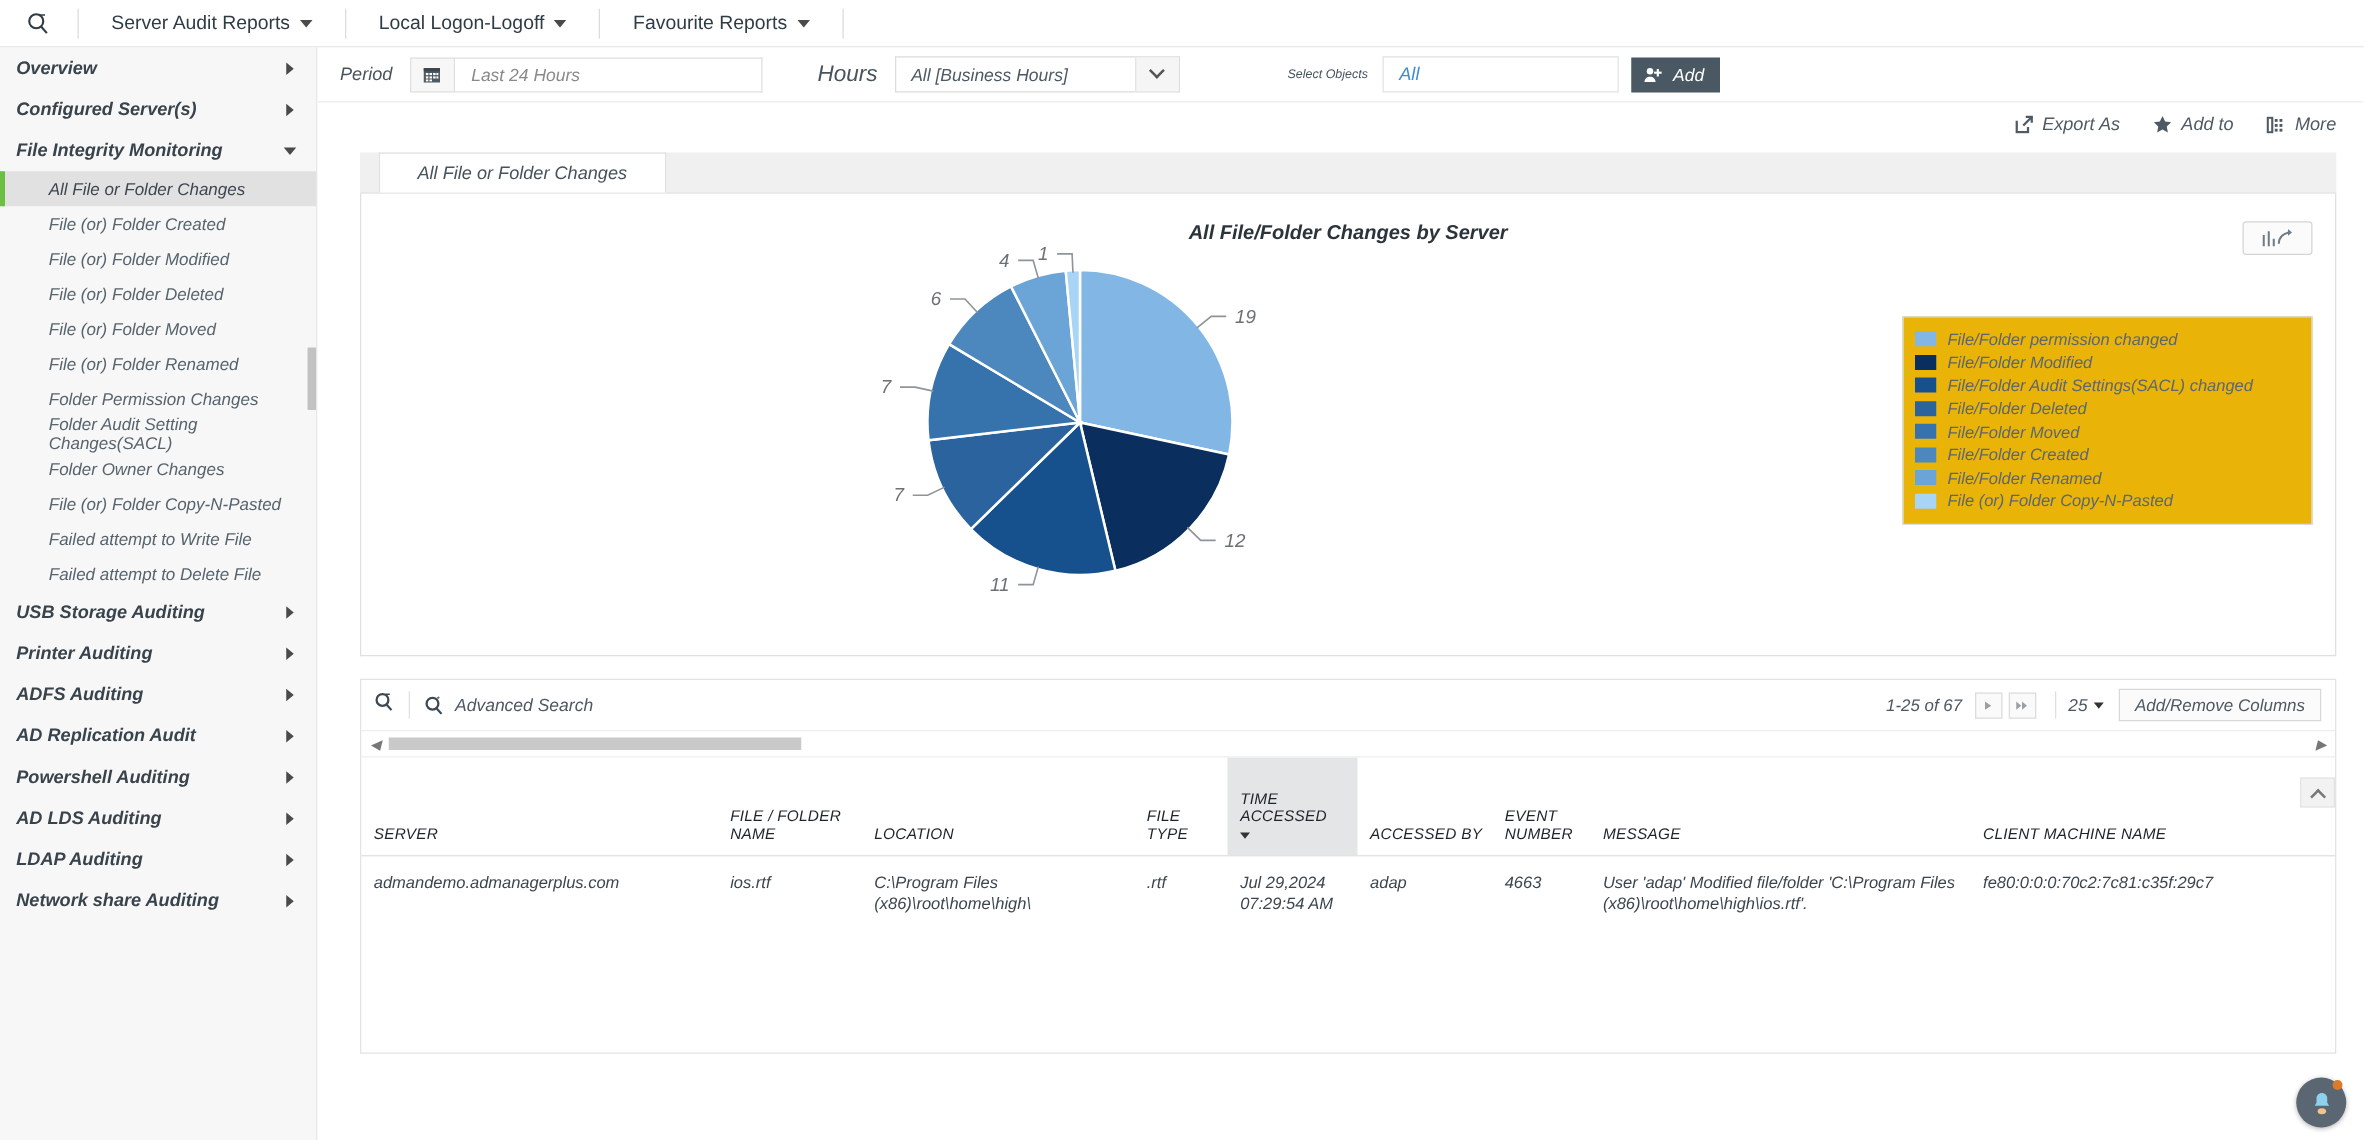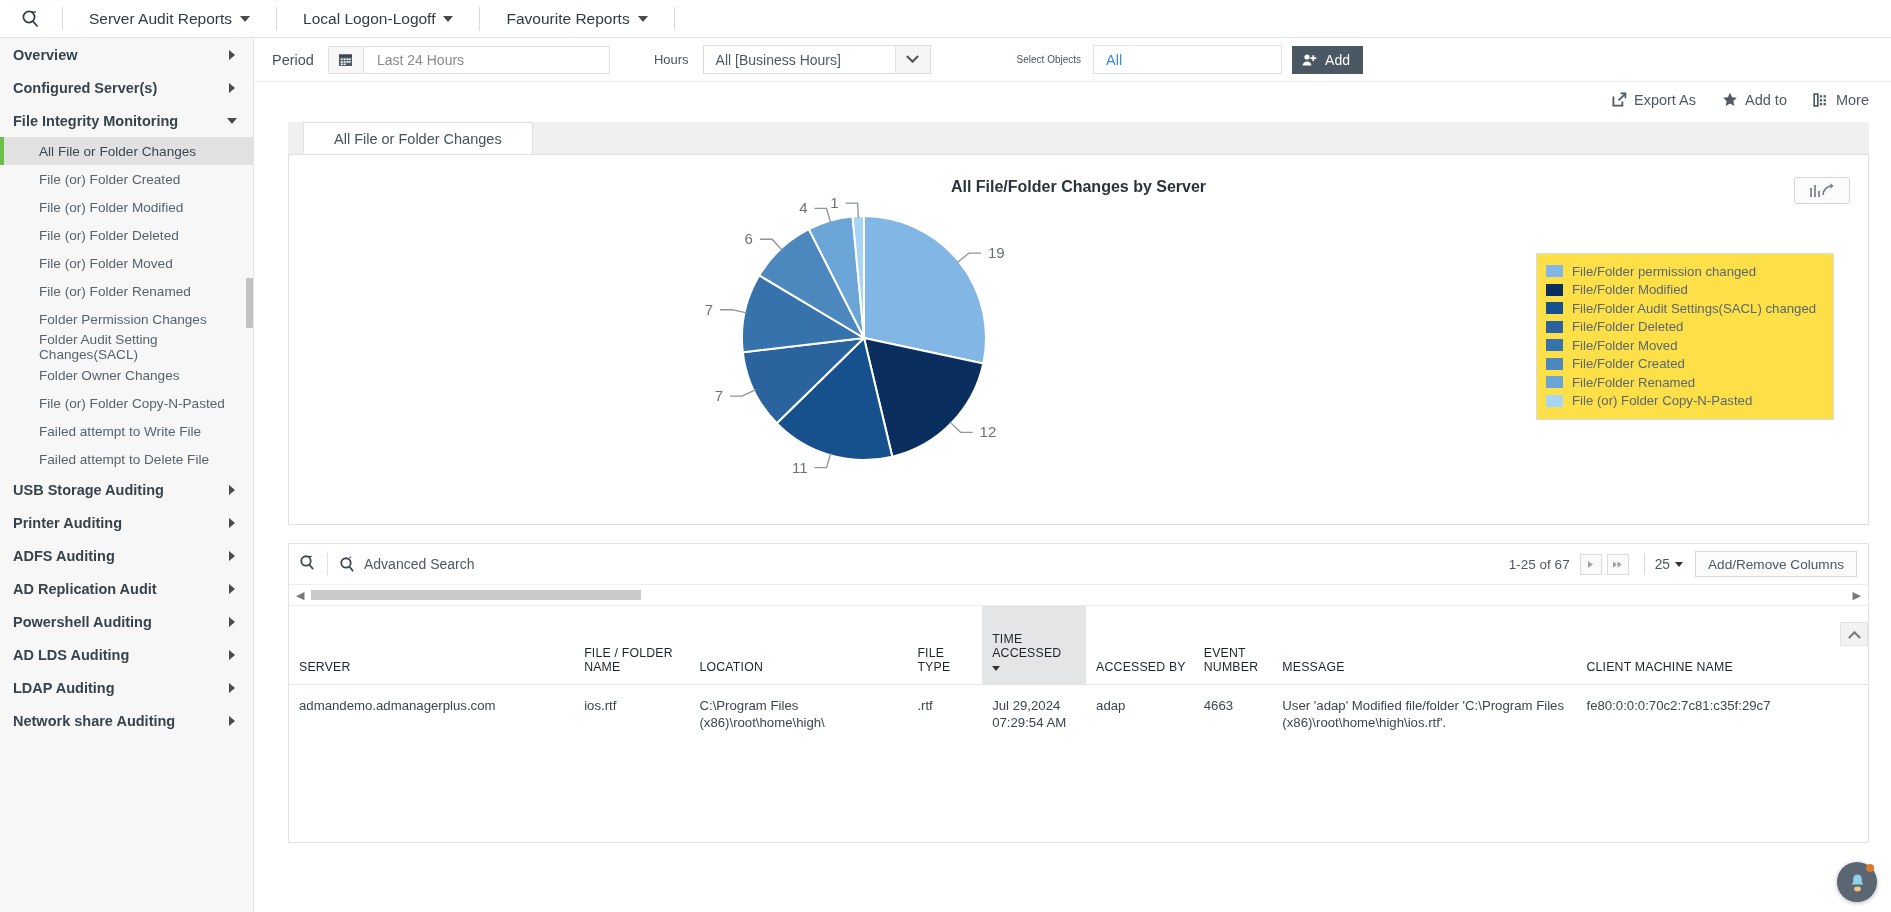--- a/index.html
+++ b/index.html
@@ -41,21 +41,21 @@
   .caret-dn {
     display:inline-block;
     margin-left: 8px;
     width:0;height:0;
     border-left:5px solid transparent;
     border-right:5px solid transparent;
     border-top:6px solid #4a4a4a;
   }
 
   
-  .body-wrap { display: flex; height: 874px; }
+  .body-wrap { display: flex; height: 874px; font-style: italic; }
 
   
   .sidebar {
     width: 254px;
     min-width: 254px;
     background: #f7f7f7;
     border-right: 1px solid #e3e3e3;
     height: 874px;
     position: relative;
     overflow: hidden;
@@ -136,21 +136,21 @@
     width: 246px; height: 28px;
     border: 1px solid #e0e0e0;
     border-left: none;
     background: #fff;
     display: flex; align-items: center;
     padding-left: 13px;
     font-size: 14px;
     color: #8a8a8a;
     cursor: text;
   }
-  .hours-label { font-size: 13px; color:#48535d; margin-left: 44px; margin-right: 14px;}
+  .hours-label { font-size: 18px; color:#48535d; margin-left: 44px; margin-right: 14px;}
   .sel-box {
     width: 228px; height: 29px;
     border: 1px solid #dcdcdc;
     background: #fff;
     display: flex; align-items: center;
     font-size: 14px; color: #4d5964;
     padding-left: 12px;
     position: relative;
     cursor: pointer;
   }
@@ -246,24 +246,24 @@
     right: 18px; top: 22px;
     width: 56px; height: 27px;
     border:1px solid #d5d5d5;
     border-radius: 3px;
     background:#fbfbfb;
     display:flex;align-items:center;justify-content:center;
     cursor:pointer;
   }
   .legend {
     position:absolute;
-    right: 34px; top: 98px;
-    width: 298px;
+    right: 18px; top: 98px;
+    width: 328px;
     border: 1px solid #d8dde2;
-    background: #fde047;
+    background: #eab308;
     padding: 8px 9px 9px 9px;
   }
   .leg-row { display:flex;align-items:center;height:18.5px; }
   .leg-sw { width: 17px; height:12px; margin-right: 9px; flex:none;}
   .leg-txt { font-size: 13.2px; color:#5c6770; white-space:nowrap;}
   .pie-holder { position:absolute; left: 330px; top: 28px; }
 
   
   .tablepanel {
     margin: 18px 22px 0 34px;

